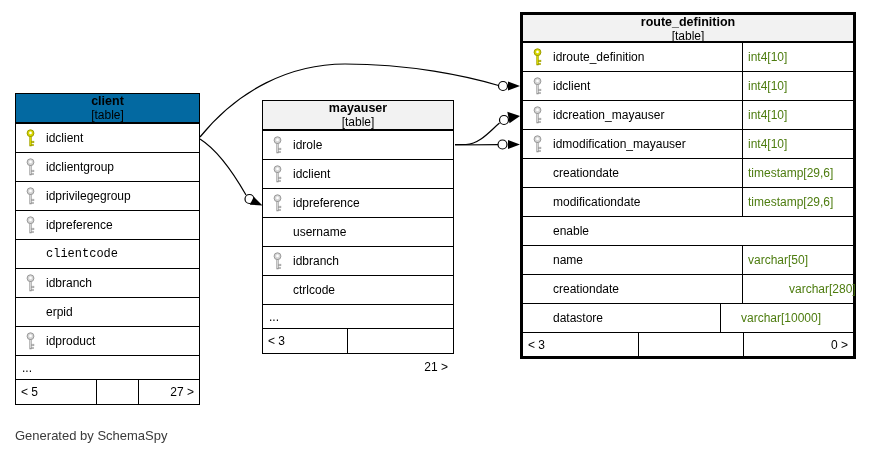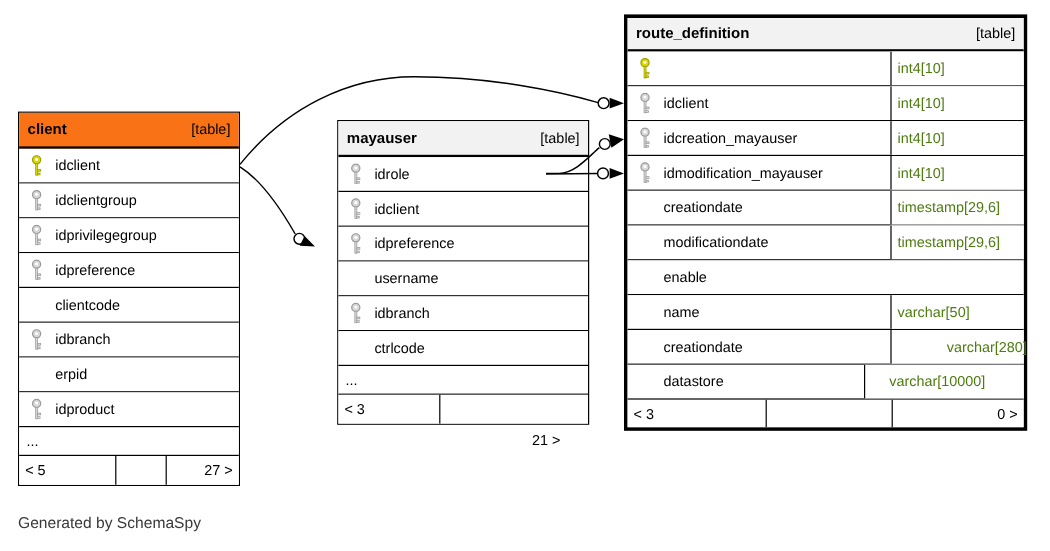--- a/index.html
+++ b/index.html
@@ -8,21 +8,21 @@
     font-family:"Liberation Sans","DejaVu Sans",sans-serif;
     overflow:hidden;
   }
   #rel-svg{position:absolute;left:0;top:0;width:875px;height:459px;pointer-events:none;z-index:5;}
   .table-box{
     position:absolute;background:#ffffff;border:1px solid #000;box-sizing:border-box;z-index:2;
   }
   .table-box.emph{border-width:3px;}
   .thead{
     box-sizing:border-box;border-bottom:2px solid #000;
-    display:flex;justify-content:space-between;align-items:center;padding:0 7px;
+    display:flex;justify-content:space-between;align-items:center;padding:0 7px;flex-direction:column;
   }
   .tname{font-weight:bold;font-size:12.5px;color:#000;white-space:nowrap;}
   .tbadge{font-size:12px;color:#000;white-space:nowrap;}
   .trow{box-sizing:border-box;border-bottom:1px solid #000;position:relative;background:#fff;}
   .trow:last-child{border-bottom:none;}
   .key-ico{position:absolute;left:9px;top:50%;transform:translateY(-50%);width:11px;height:18px;}
   .col-label{
     position:absolute;left:30px;top:0;bottom:0;display:flex;align-items:center;
     font-size:12px;color:#000;white-space:nowrap;
   }
@@ -70,21 +70,21 @@
     </g>
     <g>
       <path d="M455,145 L498,144.6" class="rel-path"></path>
       <circle cx="502.5" cy="144.5" r="4.5" class="rel-circle"></circle>
       <polygon points="520,144.5 508,140 508,149" class="rel-arrow"></polygon>
     </g>
   </svg>
 
 <div id="tables-root">
     <div class="table-box" style="left: 15px; top: 93px; width: 185px;">
-      <div class="thead" style="height: 30px; background: #f97316;">
+      <div class="thead" style="height: 30px; background: #0369a1;">
         <span class="tname">client</span>
         <span class="tbadge">[table]</span>
       </div>
       <div class="trow" style="height: 29px;">
         <span class="key-ico"><svg width="11" height="18" viewBox="0 0 11 18">
             <circle cx="5.5" cy="4.2" r="3.4" fill="#d9d900" stroke="#9d9d00" stroke-width="1"></circle>
             <circle cx="5.5" cy="3.9" r="1.3" fill="#ffffff"></circle>
             <rect x="4.7" y="7.4" width="1.7" height="9.6" fill="#d9d900" stroke="#9d9d00" stroke-width="0.6"></rect>
             <rect x="6.3" y="12.2" width="2.6" height="1.5" fill="#d9d900" stroke="#9d9d00" stroke-width="0.6"></rect>
             <rect x="6.3" y="15.2" width="2.1" height="1.5" fill="#d9d900" stroke="#9d9d00" stroke-width="0.6"></rect>
@@ -114,21 +114,21 @@
       <div class="trow" style="height: 29px;">
         <span class="key-ico"><svg width="11" height="18" viewBox="0 0 11 18">
             <circle cx="5.5" cy="4.2" r="3.4" fill="#d6d6d6" stroke="#999999" stroke-width="1"></circle>
             <circle cx="5.5" cy="3.9" r="1.3" fill="#ffffff"></circle>
             <rect x="4.7" y="7.4" width="1.7" height="9.6" fill="#d6d6d6" stroke="#999999" stroke-width="0.6"></rect>
             <rect x="6.3" y="12.2" width="2.6" height="1.5" fill="#d6d6d6" stroke="#999999" stroke-width="0.6"></rect>
             <rect x="6.3" y="15.2" width="2.1" height="1.5" fill="#d6d6d6" stroke="#999999" stroke-width="0.6"></rect>
           </svg></span>
         <span class="col-label">idpreference</span>
       </div>
-      <div class="trow" style="height: 29px;">
+      <div class="trow" style="height: 29px; font-family: Liberation Mono, monospace;">
         <span class="col-label">clientcode</span>
       </div>
       <div class="trow" style="height: 29px;">
         <span class="key-ico"><svg width="11" height="18" viewBox="0 0 11 18">
             <circle cx="5.5" cy="4.2" r="3.4" fill="#d6d6d6" stroke="#999999" stroke-width="1"></circle>
             <circle cx="5.5" cy="3.9" r="1.3" fill="#ffffff"></circle>
             <rect x="4.7" y="7.4" width="1.7" height="9.6" fill="#d6d6d6" stroke="#999999" stroke-width="0.6"></rect>
             <rect x="6.3" y="12.2" width="2.6" height="1.5" fill="#d6d6d6" stroke="#999999" stroke-width="0.6"></rect>
             <rect x="6.3" y="15.2" width="2.1" height="1.5" fill="#d6d6d6" stroke="#999999" stroke-width="0.6"></rect>
           </svg></span>
@@ -147,21 +147,21 @@
           </svg></span>
         <span class="col-label">idproduct</span>
       </div>
       <div class="ellipsis-row" style="height: 24px;">...</div>
       <div class="pager" style="height: 24px;">
         <span class="pager-cell" style="width: 80px;">&lt; 5</span>
         <span class="pager-cell" style="width: 42px;"></span>
         <span class="pager-cell right" style="width: 61px;">27 &gt;</span>
       </div>
     </div>
-    <div class="table-box" style="left: 281px; top: 100px; width: 210px;">
+    <div class="table-box" style="left: 262px; top: 100px; width: 192px;">
       <div class="thead" style="height: 30px; background: rgb(242, 242, 242);">
         <span class="tname">mayauser</span>
         <span class="tbadge">[table]</span>
       </div>
       <div class="trow" style="height: 29px;">
         <span class="key-ico"><svg width="11" height="18" viewBox="0 0 11 18">
             <circle cx="5.5" cy="4.2" r="3.4" fill="#d6d6d6" stroke="#999999" stroke-width="1"></circle>
             <circle cx="5.5" cy="3.9" r="1.3" fill="#ffffff"></circle>
             <rect x="4.7" y="7.4" width="1.7" height="9.6" fill="#d6d6d6" stroke="#999999" stroke-width="0.6"></rect>
             <rect x="6.3" y="12.2" width="2.6" height="1.5" fill="#d6d6d6" stroke="#999999" stroke-width="0.6"></rect>
@@ -218,20 +218,21 @@
         <span class="tbadge">[table]</span>
       </div>
       <div class="trow" style="height: 29px;">
         <span class="key-ico"><svg width="11" height="18" viewBox="0 0 11 18">
             <circle cx="5.5" cy="4.2" r="3.4" fill="#d9d900" stroke="#9d9d00" stroke-width="1"></circle>
             <circle cx="5.5" cy="3.9" r="1.3" fill="#ffffff"></circle>
             <rect x="4.7" y="7.4" width="1.7" height="9.6" fill="#d9d900" stroke="#9d9d00" stroke-width="0.6"></rect>
             <rect x="6.3" y="12.2" width="2.6" height="1.5" fill="#d9d900" stroke="#9d9d00" stroke-width="0.6"></rect>
             <rect x="6.3" y="15.2" width="2.1" height="1.5" fill="#d9d900" stroke="#9d9d00" stroke-width="0.6"></rect>
           </svg></span>
+        <span class="col-label">idroute_definition</span>
         <span class="type-cell" style="width: 111px;">int4[10]</span>
       </div>
       <div class="trow" style="height: 29px;">
         <span class="key-ico"><svg width="11" height="18" viewBox="0 0 11 18">
             <circle cx="5.5" cy="4.2" r="3.4" fill="#d6d6d6" stroke="#999999" stroke-width="1"></circle>
             <circle cx="5.5" cy="3.9" r="1.3" fill="#ffffff"></circle>
             <rect x="4.7" y="7.4" width="1.7" height="9.6" fill="#d6d6d6" stroke="#999999" stroke-width="0.6"></rect>
             <rect x="6.3" y="12.2" width="2.6" height="1.5" fill="#d6d6d6" stroke="#999999" stroke-width="0.6"></rect>
             <rect x="6.3" y="15.2" width="2.1" height="1.5" fill="#d6d6d6" stroke="#999999" stroke-width="0.6"></rect>
           </svg></span>

